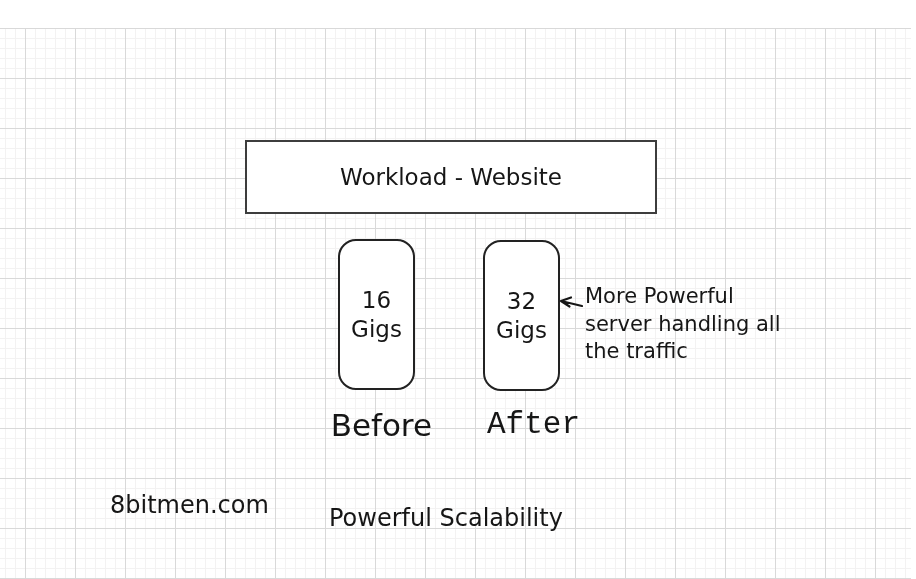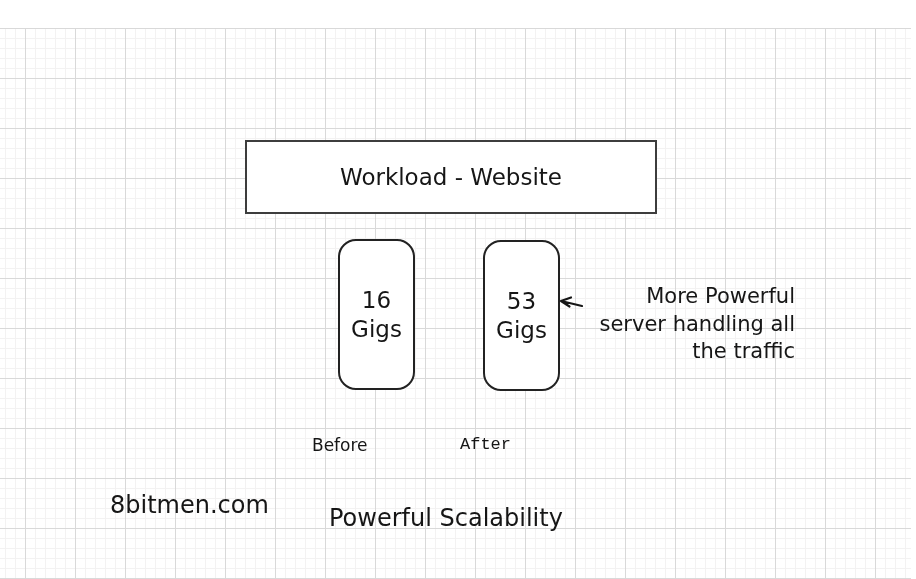--- a/index.html
+++ b/index.html
@@ -49,32 +49,32 @@
     justify-content: center;
     text-align: center;
     font-size: 23px;
     line-height: 29px;
   }
   .server-box.before { left: 338px; top: 211px; align-items: center; }
   .server-box.after  { left: 483px; top: 212px; }
   .pre { white-space: pre-line; }
   .axis-label {
     position: absolute;
-    top: 407px;
+    top: 379px;
     width: 120px;
-    text-align: left;
-    font-size: 17px;
+    text-align: right;
+    font-size: 31px;
   }
   .axis-label.before { left: 312px; }
   .axis-label.after  { left: 460px; font-family: Liberation Mono, monospace; }
   .annotation {
     position: absolute;
     left: 585px; top: 255px;
     width: 210px;
-    text-align: right;
+    text-align: left;
     font-size: 21px;
     line-height: 27.5px;
   }
   .arrow-icon {
     position: absolute;
     left: 554px; top: 265px;
     width: 30px; height: 20px;
   }
   .watermark {
     position: absolute;
@@ -95,21 +95,21 @@
   <div class="workload-box">
     <span>Workload - Website</span>
   </div>
 
   <div class="server-box before">
     <span class="pre">16
 Gigs</span>
   </div>
 
   <div class="server-box after">
-    <span class="pre">53
+    <span class="pre">32
 Gigs</span>
   </div>
 
   <svg class="arrow-icon" viewBox="0 0 30 20" aria-hidden="true">
     <path d="M28 13 L7 8 M7 8 l10 -3.5 M7 8 l8.5 5.5" stroke="#161616" stroke-width="2.2" fill="none" stroke-linecap="round"></path>
   </svg>
 
   <div class="annotation pre">More Powerful
 server handling all
 the traffic</div>

